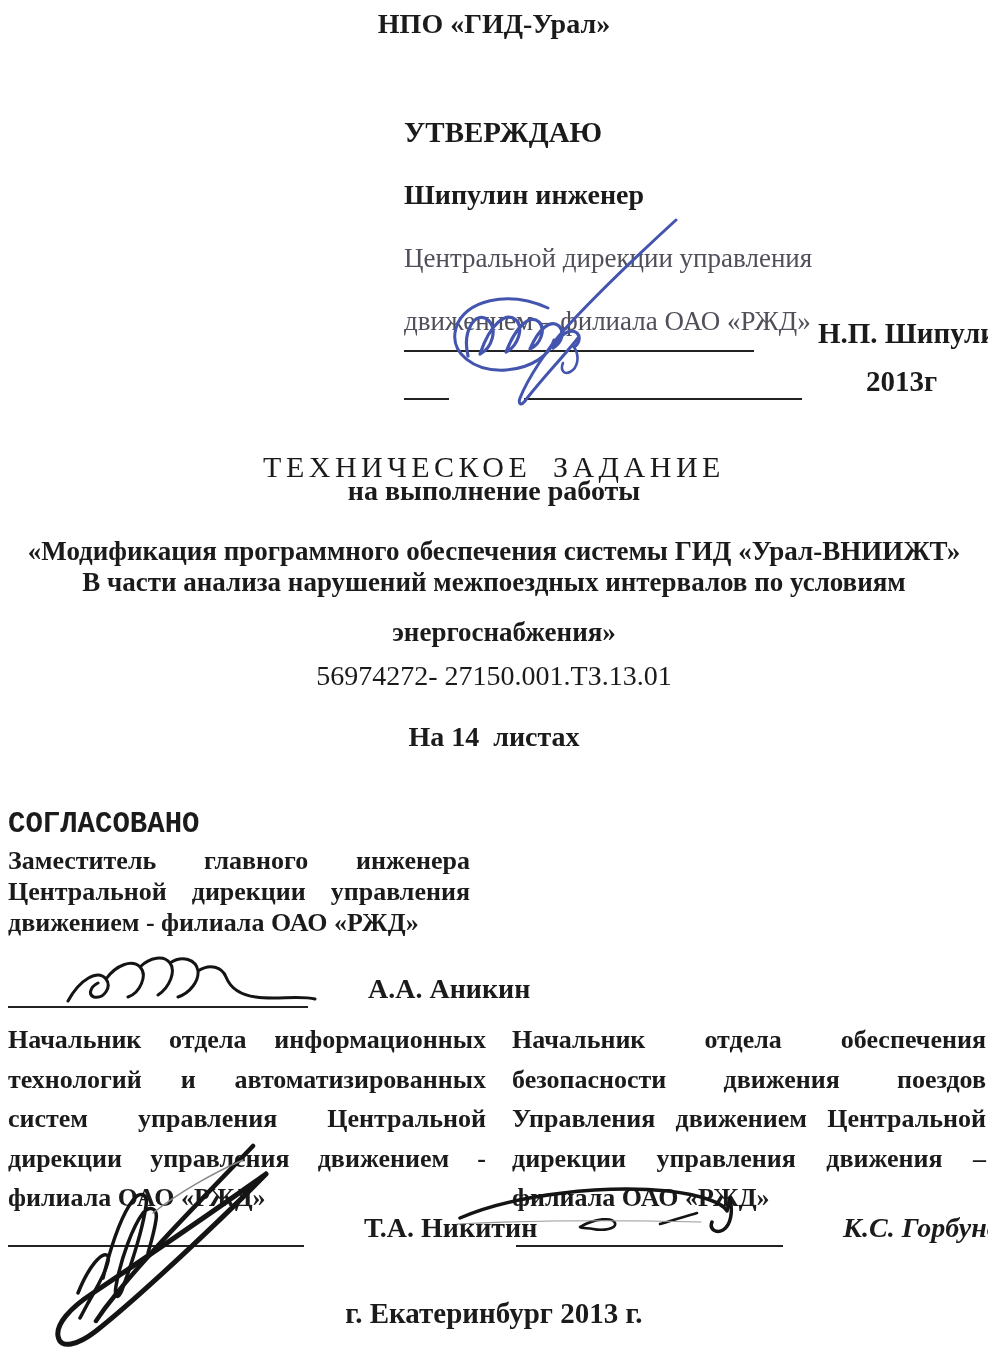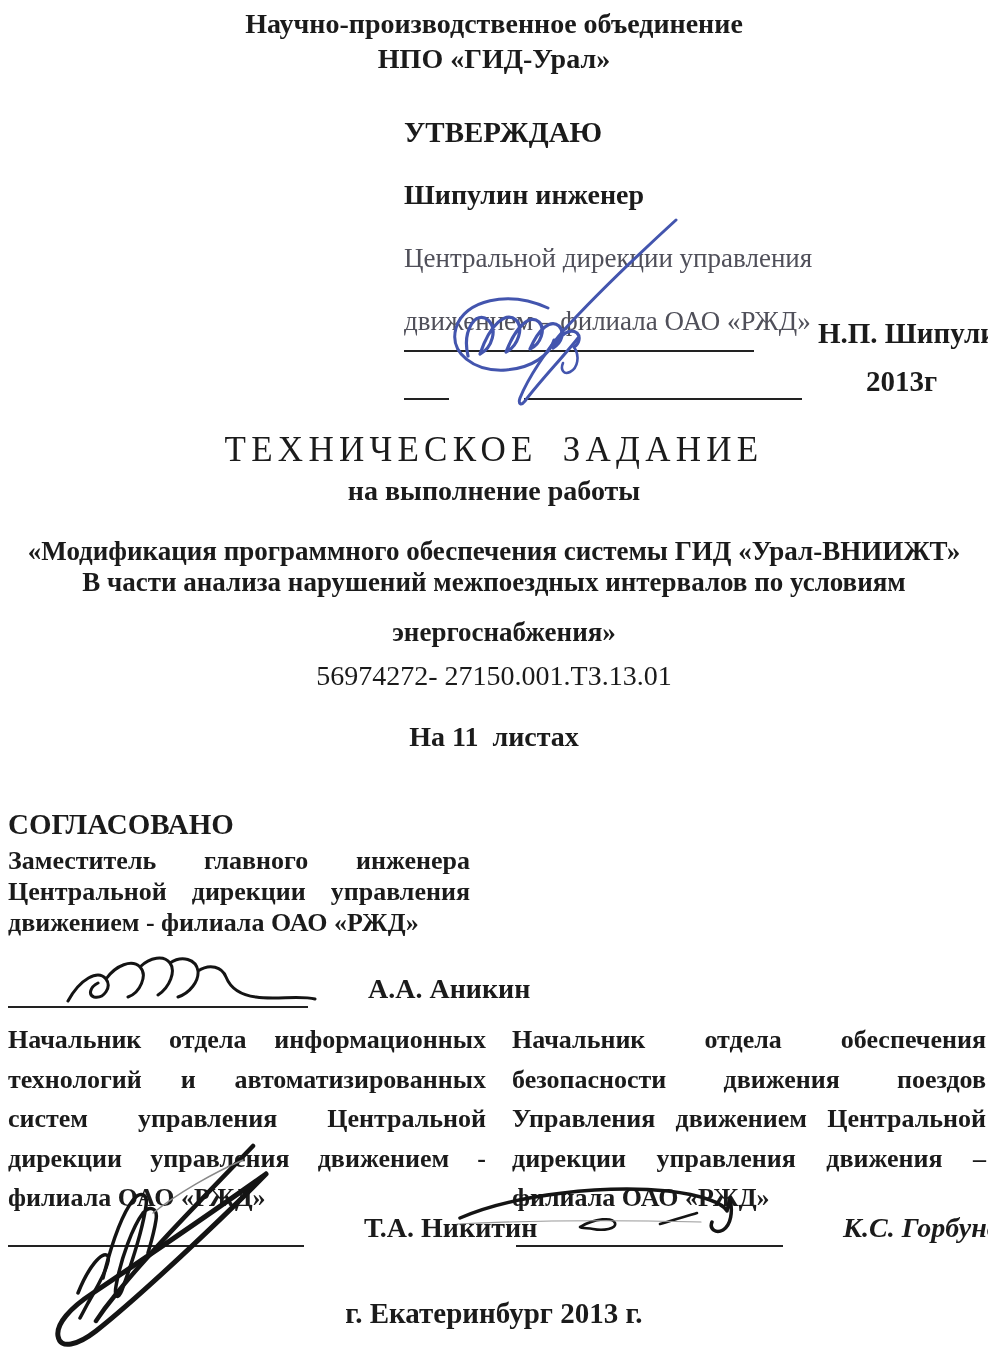--- a/index.html
+++ b/index.html
@@ -26,30 +26,30 @@
   .approve .h{font-size:29px;font-weight:bold;}
   .approve .r{font-size:28px;font-weight:bold;}
   .approve .g{font-size:27px;font-weight:normal;color:#50505a;}
 
   
   .sigrow{display:flex;height:34px;gap:24px;}
   .rule{border-bottom:2px solid #222;height:100%;box-sizing:border-box;}
   .signame{font-weight:bold;white-space:nowrap;line-height:30px;}
 
   
-  .tz-title{top:430px;font-size:35px;letter-spacing:0.15em;word-spacing:0.32em;}
+  .tz-title{top:450px;font-size:30px;letter-spacing:0.15em;word-spacing:0.32em;}
   .tz-sub{top:475px;font-size:28px;font-weight:bold;}
   .subj1{top:536px;font-size:27px;font-weight:bold;}
   .subj2{top:567px;font-size:27px;font-weight:bold;}
   .subj3{top:617px;font-size:27px;font-weight:bold;padding-left:10px;}
   .docnum{top:660px;font-size:28px;}
   .sheets{top:721px;font-size:28px;font-weight:bold;}
 
   
-  .agreed-h{left:8px;top:808px;font-size:29px;font-weight:bold;}
+  .agreed-h{left:8px;top:808px;font-size:29px;font-weight:bold;font-family:Liberation Mono, monospace;}
   .para{font-size:26px;font-weight:bold;text-align:justify;text-align-last:left;}
   .deputy{left:8px;top:845px;width:462px;line-height:31px;}
   .col-left{left:8px;top:1020px;width:478px;line-height:39.5px;}
   .col-right{left:512px;top:1020px;width:474px;line-height:39.5px;}
 
   .row-anikin{left:8px;top:974px;}
   .row-nikitin{left:8px;top:1213px;}
   .row-gorbunov{left:516px;top:1213px;}
   .gap16{width:16px;flex:none;}
   .gap12{width:12px;flex:none;}
@@ -59,21 +59,20 @@
 
   svg{position:absolute;pointer-events:none;}
   .ink{fill:none;stroke-linecap:round;stroke-linejoin:round;}
 </style>
 </head>
 <body>
 
 <div class="page">
 
   <div class="abs center org">
-    <div>Научно-производственное объединение</div>
     <div>НПО «ГИД-Урал»</div>
   </div>
 
   <div class="abs approve">
     <p class="h">УТВЕРЖДАЮ</p>
     <p class="r">Шипулин инженер</p>
     <p class="g">Центральной дирекции управления</p>
     <p class="g">движением – филиала ОАО «РЖД»</p>
   </div>
 
@@ -96,21 +95,21 @@
     <path class="ink" stroke="#4355ae" stroke-width="3" d="M288,22 C252,55 205,100 176,132 C160,150 140,180 132,200 C130,206 133,208 137,203 C152,183 176,158 190,140"></path>
     <path class="ink" stroke="#4355ae" stroke-width="2.6" d="M186,149 C192,158 190,170 182,174 C176,177 172,172 175,165"></path>
   </svg>
 
   <div class="abs center tz-title">ТЕХНИЧЕСКОЕ ЗАДАНИЕ</div>
   <div class="abs center tz-sub">на выполнение работы</div>
   <div class="abs center subj1 nowrap">«Модификация программного обеспечения системы ГИД «Урал-ВНИИЖТ»</div>
   <div class="abs center subj2 nowrap">В части анализа нарушений межпоездных интервалов по условиям</div>
   <div class="abs center subj3">энергоснабжения»</div>
   <div class="abs center docnum">56974272- 27150.001.ТЗ.13.01</div>
-  <div class="abs center sheets pre">На 11  листах</div>
+  <div class="abs center sheets pre">На 14  листах</div>
 
   <div class="abs agreed-h">СОГЛАСОВАНО</div>
   <div class="abs para deputy">Заместитель главного инженера Центральной дирекции управления движением - филиала ОАО «РЖД»</div>
 
   <div class="abs sigrow row-anikin">
     <span class="rule" style="width:300px;"></span>
     <span class="gap12"></span>
     <span class="signame" style="font-size:28px;">А.А. Аникин</span>
   </div>
 

